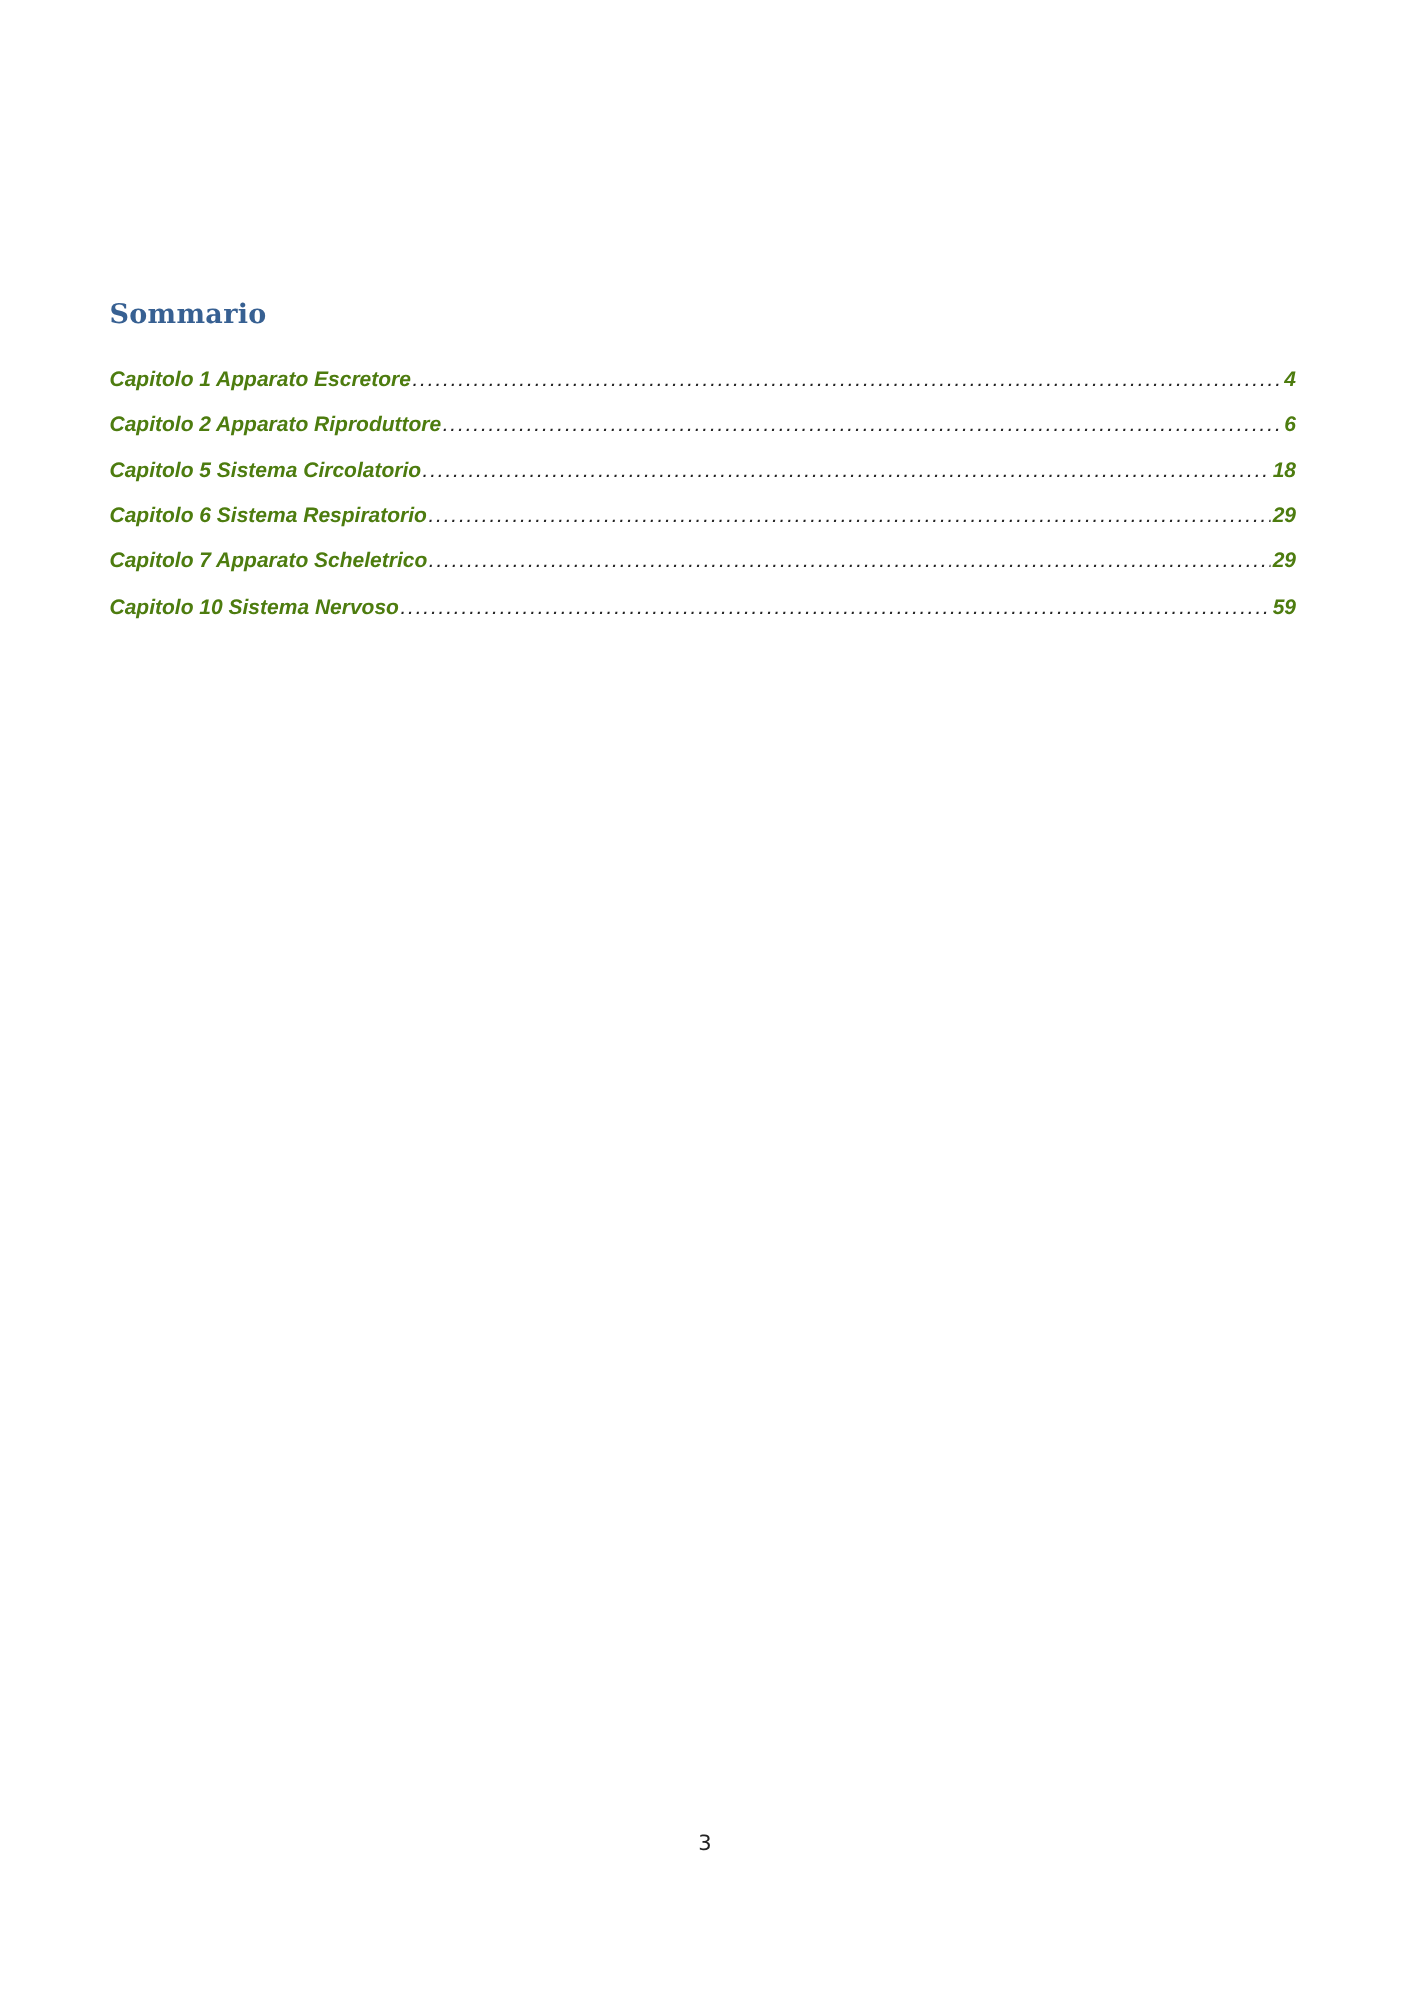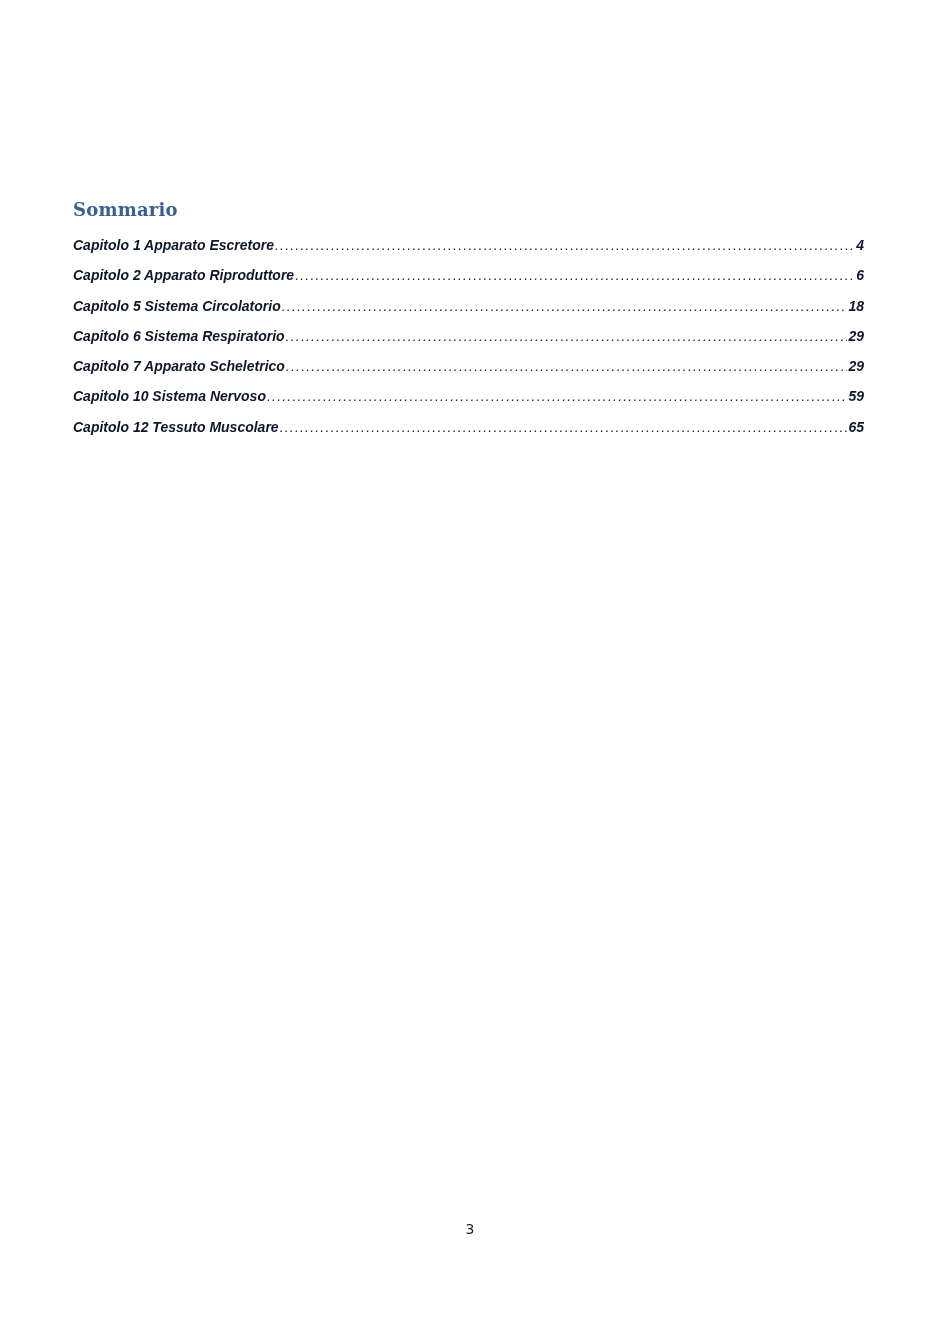--- a/index.html
+++ b/index.html
@@ -36,27 +36,27 @@
       position: absolute;
       left: 73px;
       top: 197px;
       width: 791px;
       margin: 0;
       padding: 0;
       list-style: none;
     }
     .toc-entry {
       display: flex;
-      align-items: flex-start;
+      align-items: center;
       height: 30.3px;
       font-family: "Liberation Sans", sans-serif;
       font-style: italic;
       font-weight: bold;
       font-size: 14px;
-      color: #0f172a;
+      color: #4d7c0f;
       white-space: nowrap;
       overflow: hidden;
       cursor: pointer;
     }
     .toc-label {
       flex: 0 0 auto;
     }
     .toc-leader {
       flex: 1 1 auto;
       overflow: hidden;
@@ -113,21 +113,16 @@
     <li class="toc-entry">
       <span class="toc-label">Capitolo 7 Apparato Scheletrico</span>
       <span class="toc-leader"></span>
       <span class="toc-page">29</span>
     </li>
     <li class="toc-entry">
       <span class="toc-label">Capitolo 10 Sistema Nervoso</span>
       <span class="toc-leader"></span>
       <span class="toc-page">59</span>
     </li>
-    <li class="toc-entry">
-      <span class="toc-label">Capitolo 12 Tessuto Muscolare</span>
-      <span class="toc-leader"></span>
-      <span class="toc-page">65</span>
-    </li>
   </ul>
 
   <div class="page-number">3</div>
 </div>
 
 </body></html>

